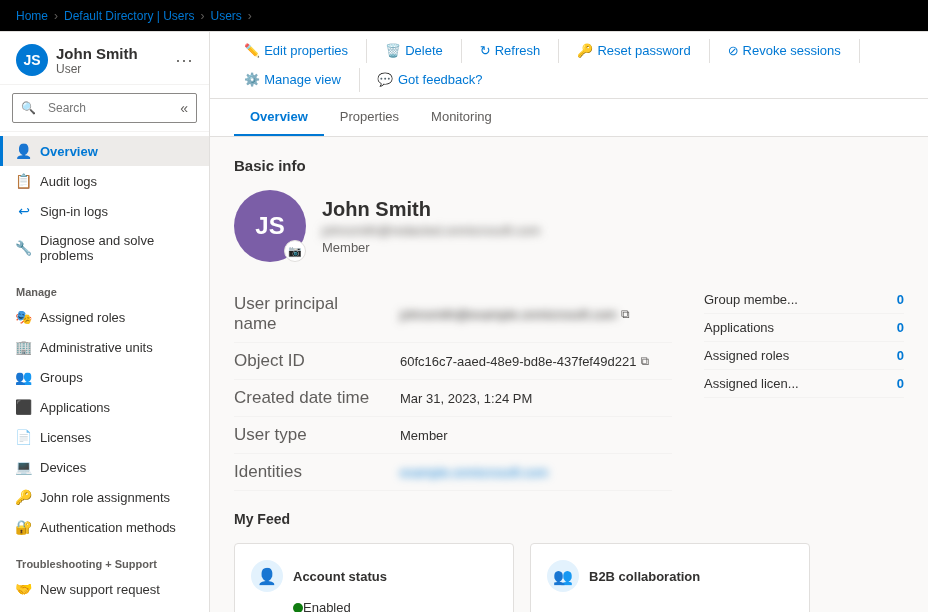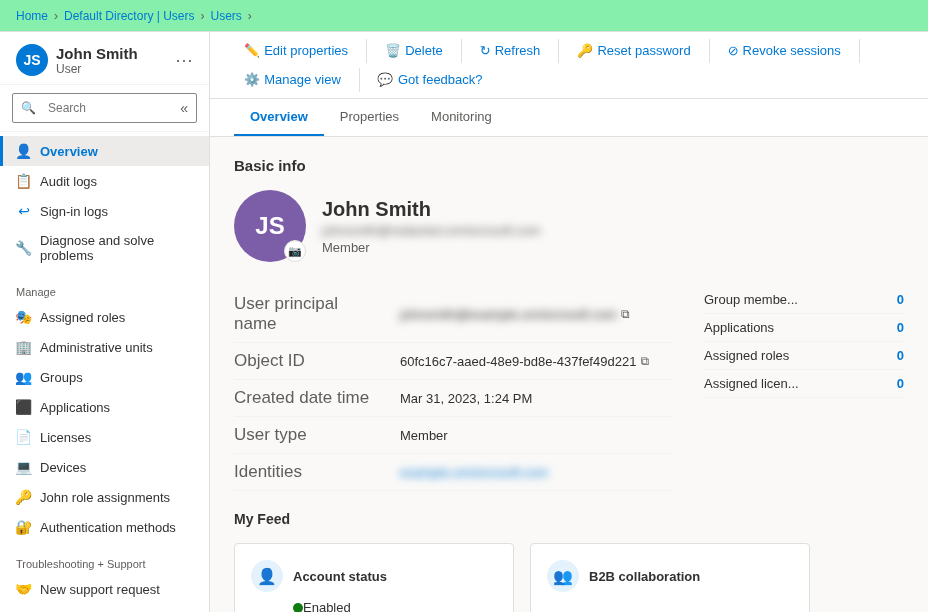--- a/index.html
+++ b/index.html
@@ -1,19 +1,19 @@
 <!DOCTYPE html>
 <html><head>
   <meta charset="utf-8">
   <style>
     * { box-sizing: border-box; margin: 0; padding: 0; }
     body { font-family: 'Segoe UI', Arial, sans-serif; font-size: 13px; background: #f3f2f1; color: #323130; height: 612px; width: 928px; overflow: hidden; display: flex; flex-direction: column; }
 
     
-    .top-bar { background: #86efac; border-bottom: 1px solid #e1dfdd; padding: 4px 16px; display: flex; align-items: center; gap: 6px; font-size: 12px; color: #605e5c; min-height: 32px; }
+    .top-bar { background: #000000; border-bottom: 1px solid #e1dfdd; padding: 4px 16px; display: flex; align-items: center; gap: 6px; font-size: 12px; color: #605e5c; min-height: 32px; }
     .top-bar a { color: #0078d4; text-decoration: none; }
     .top-bar .separator { color: #605e5c; }
 
     
     .main-layout { display: flex; flex: 1; overflow: hidden; }
 
     
     .sidebar { width: 210px; background: #fff; border-right: 1px solid #e1dfdd; display: flex; flex-direction: column; overflow-y: auto; flex-shrink: 0; }
 
     .user-header { padding: 12px 16px 8px; display: flex; align-items: center; gap: 8px; border-bottom: 1px solid #f3f2f1; }
@@ -23,21 +23,21 @@
     .user-header-role { font-size: 12px; color: #605e5c; }
     .user-header-dots { font-size: 18px; color: #605e5c; cursor: pointer; }
 
     .search-box { padding: 8px 12px; border-bottom: 1px solid #f3f2f1; }
     .search-box input { width: 100%; border: 1px solid #8a8886; border-radius: 2px; padding: 4px 8px; font-size: 12px; display: flex; align-items: center; }
     .search-wrapper { display: flex; align-items: center; border: 1px solid #8a8886; border-radius: 2px; padding: 3px 8px; gap: 4px; }
     .search-wrapper input { border: none; outline: none; font-size: 12px; flex: 1; }
     .collapse-btn { margin-left: auto; color: #605e5c; cursor: pointer; font-size: 14px; }
 
     .nav-section { padding: 4px 0; }
-    .nav-section-title { font-size: 11px; font-weight: 400; color: #605e5c; padding: 8px 16px 4px; text-transform: none; }
+    .nav-section-title { font-size: 11px; font-weight: 700; color: #605e5c; padding: 8px 16px 4px; text-transform: none; }
     .nav-item { display: flex; align-items: center; gap: 8px; padding: 7px 16px; cursor: pointer; color: #323130; font-size: 13px; }
     .nav-item.active { background: #edebe9; font-weight: 600; color: #0078d4; border-left: 3px solid #0078d4; padding-left: 13px; }
     .nav-icon { width: 16px; height: 16px; display: flex; align-items: center; justify-content: center; font-size: 14px; flex-shrink: 0; }
     .nav-icon.blue { color: #0078d4; }
     .nav-icon.yellow { color: #f2c811; }
 
     
     .content { flex: 1; overflow-y: auto; background: #faf9f8; }
 
     

